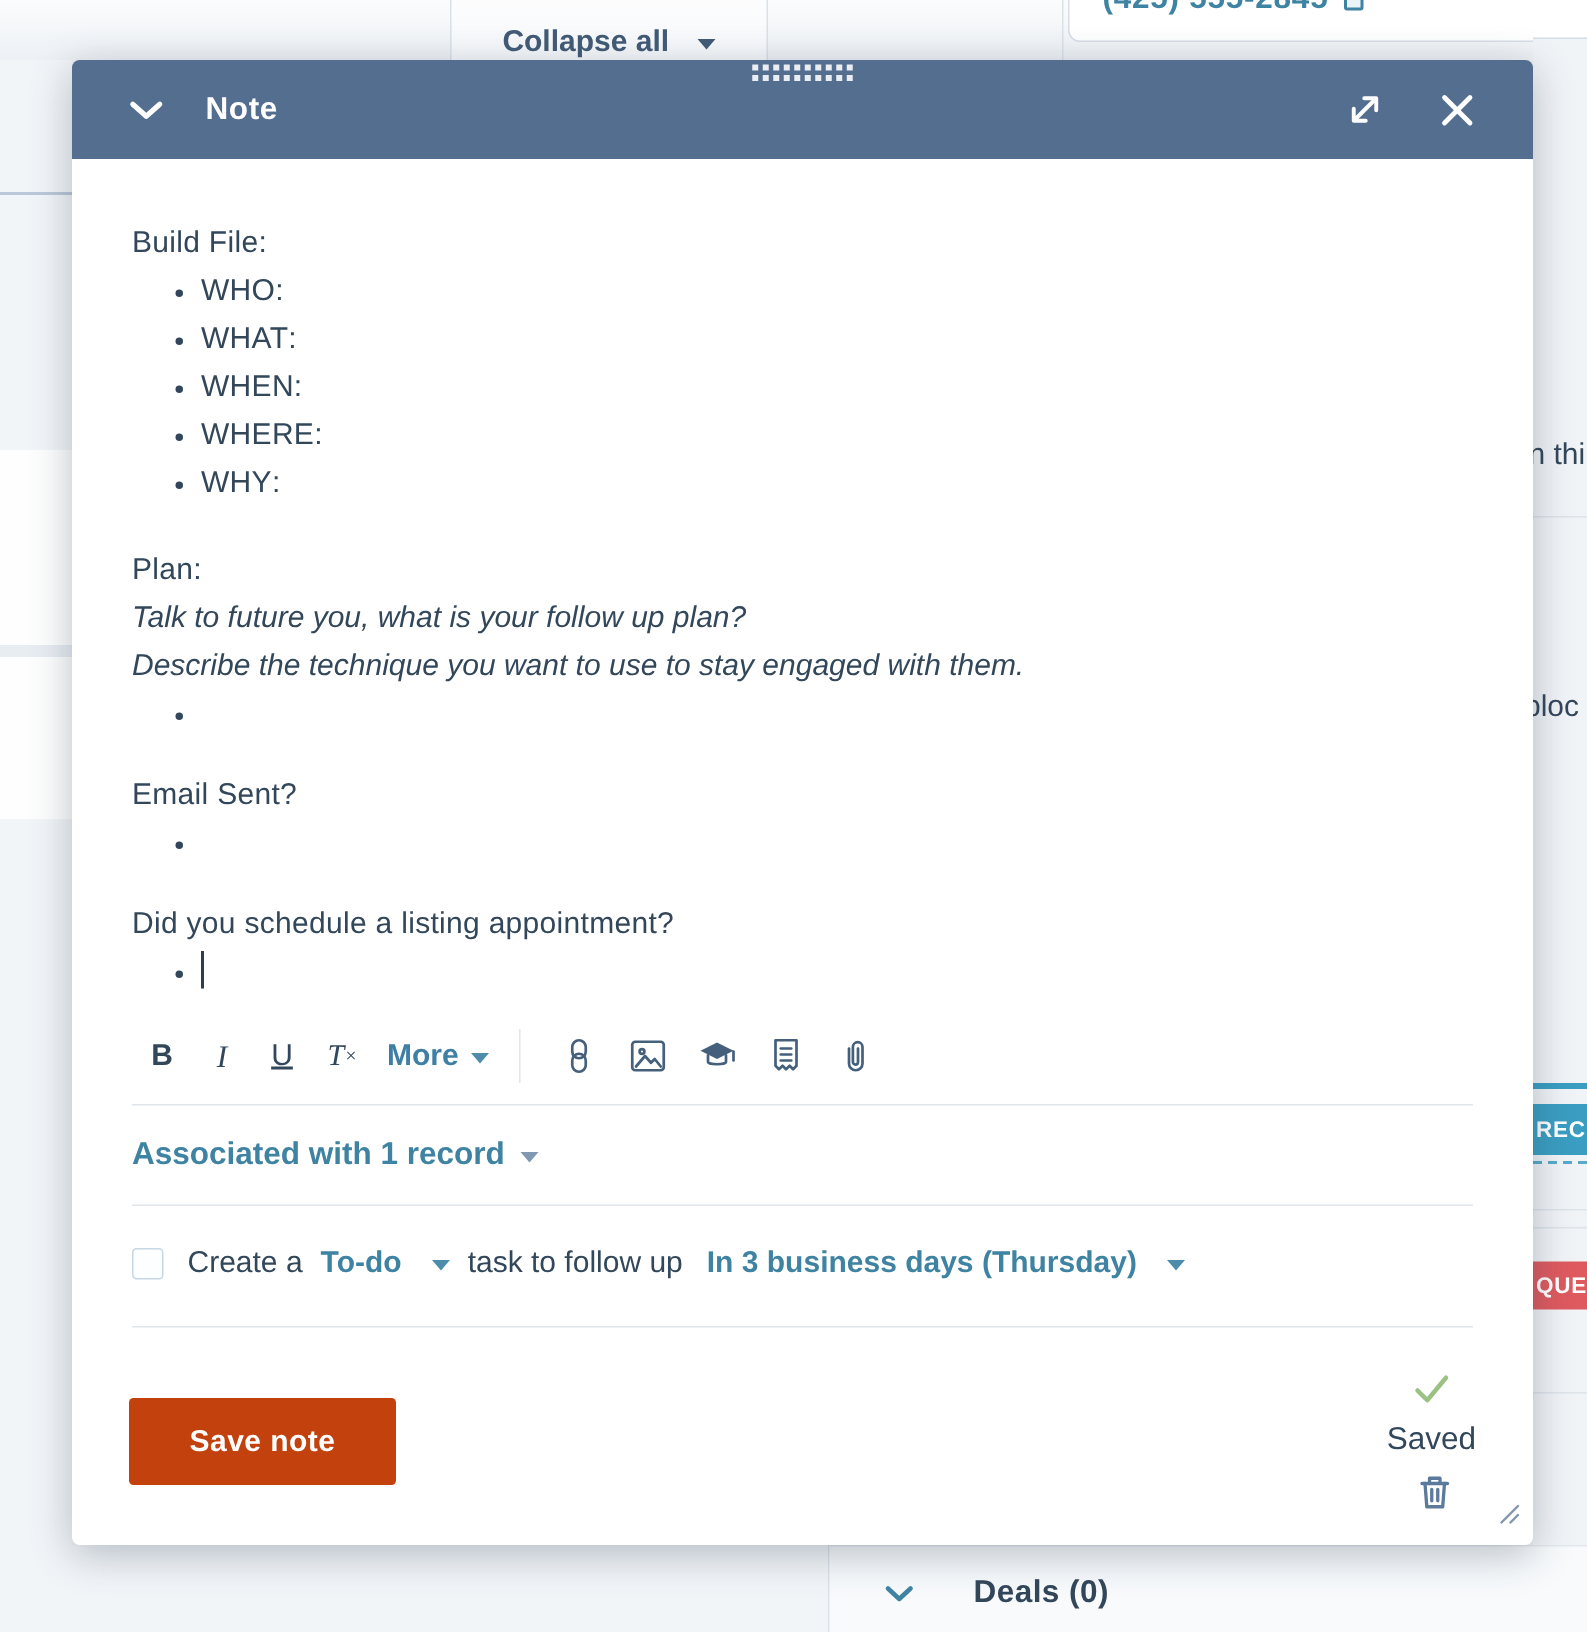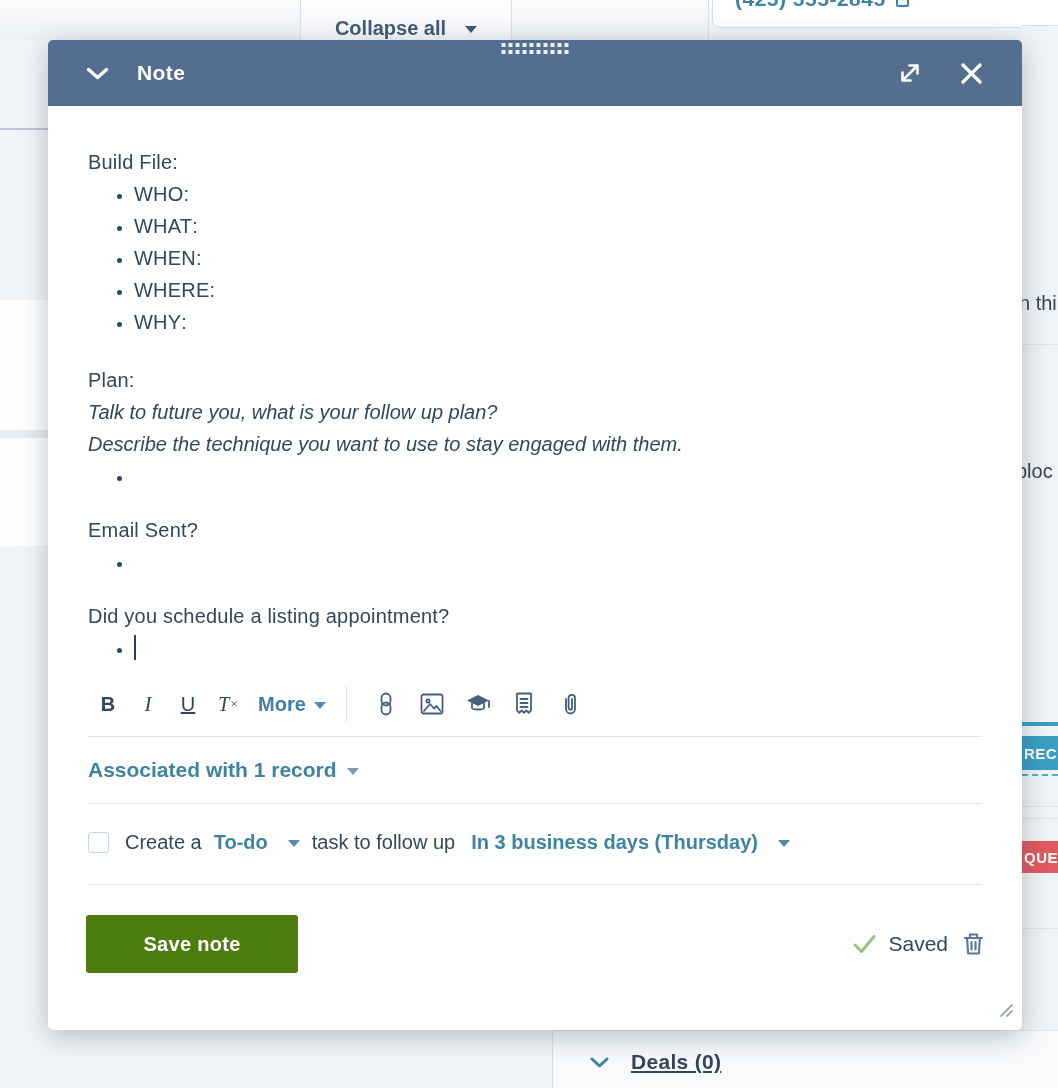--- a/index.html
+++ b/index.html
@@ -35,21 +35,21 @@
   .bgr-tealtop { position:absolute; left:1022px; top:722px; width:36px; height:4px; background:#3a9ec2; }
   .badge-teal { position:absolute; left:1022px; top:736px; width:36px; height:34px; background:#3a9ec2;
     color:#fff; font-weight:bold; font-size:15px; display:flex; align-items:center; padding-left:2px; letter-spacing:.5px; overflow:hidden; }
   .bgr-dash { position:absolute; left:1022px; top:774px; width:36px; border-top:2px dashed #57abc9; }
   .badge-red { position:absolute; left:1022px; top:841px; width:36px; height:32px; background:#de5a5f;
     color:#fff; font-weight:bold; font-size:15px; display:flex; align-items:center; padding-left:2px; letter-spacing:.5px; overflow:hidden; }
 
   .bg-bottom { position:absolute; left:0; top:1030px; width:1058px; height:58px; background:#f2f5f8; }
   .bgb-vdiv { position:absolute; left:552px; top:1030px; width:1px; height:58px; background:#d9e0e8; }
   .bgb-panel { position:absolute; left:553px; top:1030px; width:505px; height:58px; background:#f8fafc; border-top:1px solid #e3e9ee; }
-  .deals-row { position:absolute; left:590px; top:1050px; display:flex; align-items:center; gap:22px;text-decoration:underline; }
+  .deals-row { position:absolute; left:590px; top:1050px; display:flex; align-items:center; gap:40px; }
   .deals-label { font-size:21px; font-weight:bold; color:#33475b; letter-spacing:.3px; }
 
   
   .modal { position:absolute; left:48px; top:40px; width:974px; height:990px; background:#fff;
     border-radius:5px; box-shadow:0 6px 28px rgba(45,62,80,.32); }
   .modal-header { height:66px; background:#546e90; border-radius:5px 5px 0 0;
     display:flex; align-items:center; padding:0 38px; position:relative; color:#fff; }
   .drag-dots { position:absolute; left:50%; top:3px; transform:translateX(-50%);
     display:grid; grid-template-columns:repeat(10,4px); grid-auto-rows:4px; gap:3px; cursor:move; }
   .drag-dots i { background:#fff; opacity:.88; display:block; }
@@ -86,23 +86,23 @@
   .tri { width:0; height:0; border-left:6px solid transparent; border-right:6px solid transparent;
     border-top:7px solid #8099b2; margin-top:3px; }
   .tri.teal { border-top-color:#4e8cab; }
   .followup-row { padding:22px 0 26px 0; display:flex; align-items:center; gap:12px; font-size:20px; }
   .checkbox { width:21px; height:21px; border:1px solid #c7d6e4; border-radius:3px; background:#fdfeff; cursor:pointer; margin-right:4px; }
   .dd-link { background:none; border:none; cursor:pointer; color:#3f83a3; font-weight:bold; font-size:20px;
     display:flex; align-items:center; gap:20px; padding:0; }
   .due-link { margin-left:4px; }
 
   .modal-footer { display:flex; justify-content:space-between; align-items:center; padding:30px 38px 0 38px; }
-  .save-btn { width:212px; height:58px; background:#4d7c0f; border:none; border-radius:3px;
+  .save-btn { width:178px; height:58px; background:#c2410c; border:none; border-radius:3px;
     color:#fff; font-size:20px; font-weight:bold; cursor:pointer; letter-spacing:.3px; }
-  .saved-grp { display:flex; align-items:center; gap:11px; }
+  .saved-grp { display:flex; align-items:center; gap:11px;flex-direction:column; }
   .saved-text { font-size:21px; color:#33475b; }
   .trash-btn { background:none; border:none; cursor:pointer; padding:0; display:flex; margin-left:4px; }
   .resize-handle { position:absolute; right:9px; bottom:9px; cursor:nwse-resize; }
 </style>
 </head>
 <body>
 
 <div class="page">
 
   <div class="bg-topbar">

